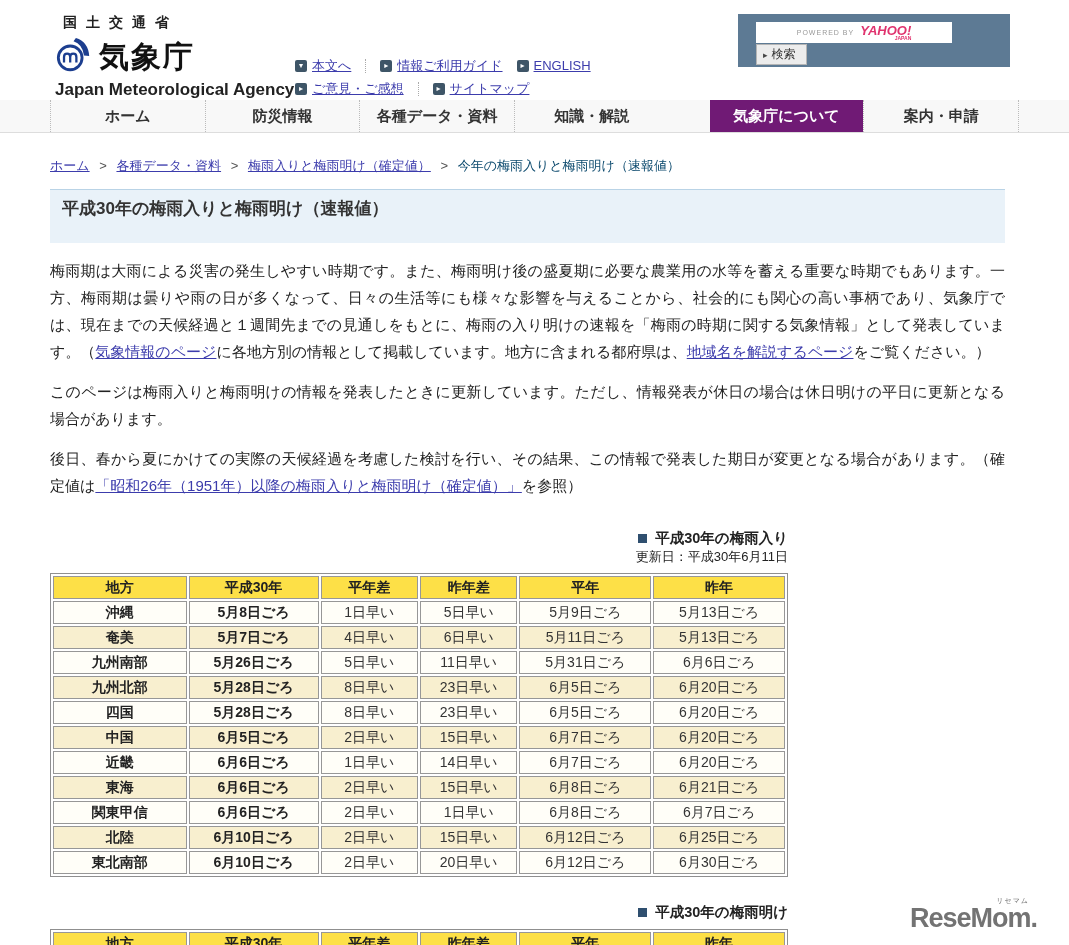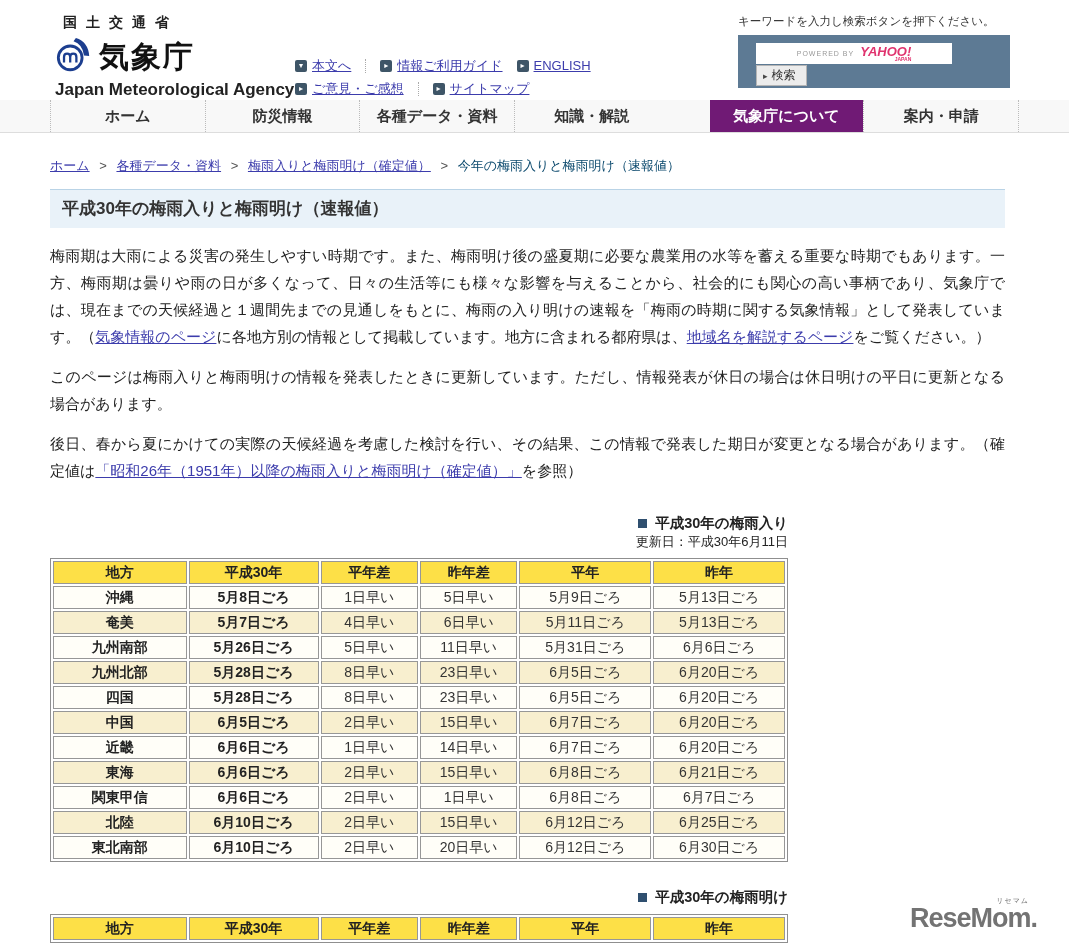--- a/index.html
+++ b/index.html
@@ -47,21 +47,21 @@
   .nav-item:last-child { border-right:1px dotted #bbb; }
   .nav-item.active { background:#701a75; color:#fff; border-left:none;margin-left:41px; }
 
   
   .content { padding:24px 64px 0 50px; }
   .breadcrumb { font-size:13px; color:#444; margin-bottom:14px; }
   .breadcrumb .sep { margin:0 6px; color:#555; }
   .crumb-current { color:#0c4a6e; }
 
   .page-title { background:#e9f2f9; border-top:1px solid #b9d3e6;
-    font-size:17px; font-weight:bold; color:#333; padding:7px 12px 8px; margin-bottom:14px; }
+    font-size:17px; font-weight:bold; color:#333; padding:7px 12px 23px; margin-bottom:14px; }
 
   .para { font-size:15px; line-height:27px; color:#222; margin-bottom:13px; text-align:justify; }
 
   
   .section { width:738px; }
   .section-head { display:flex; justify-content:space-between; align-items:flex-end;
     margin:30px 0 7px;flex-direction:column; }
   .section-title { display:flex; align-items:center; font-size:14.5px; font-weight:bold; color:#222; }
   .bullet { width:9px; height:9px; background:#2f4f6f; margin-right:8px; }
   .update-date { font-size:13px; color:#222; }
@@ -122,21 +122,20 @@
       </span>
       <span class="ql-sep"></span>
       <span class="ql-item">
         <span class="ql-icon">▸</span>
         <a>サイトマップ</a>
       </span>
     </div>
   </div>
 
   <div class="search-block">
-    <div class="search-hint">キーワードを入力し検索ボタンを押下ください。</div>
     <div class="search-panel">
       <div class="search-input">
         <span class="powered">POWERED BY</span>
         <span class="yahoo-logo">
           <span>YAHOO!</span>
           <span class="yahoo-sub">JAPAN</span>
         </span>
       </div>
       <button class="search-btn">
         <span class="arrow">▸</span>

